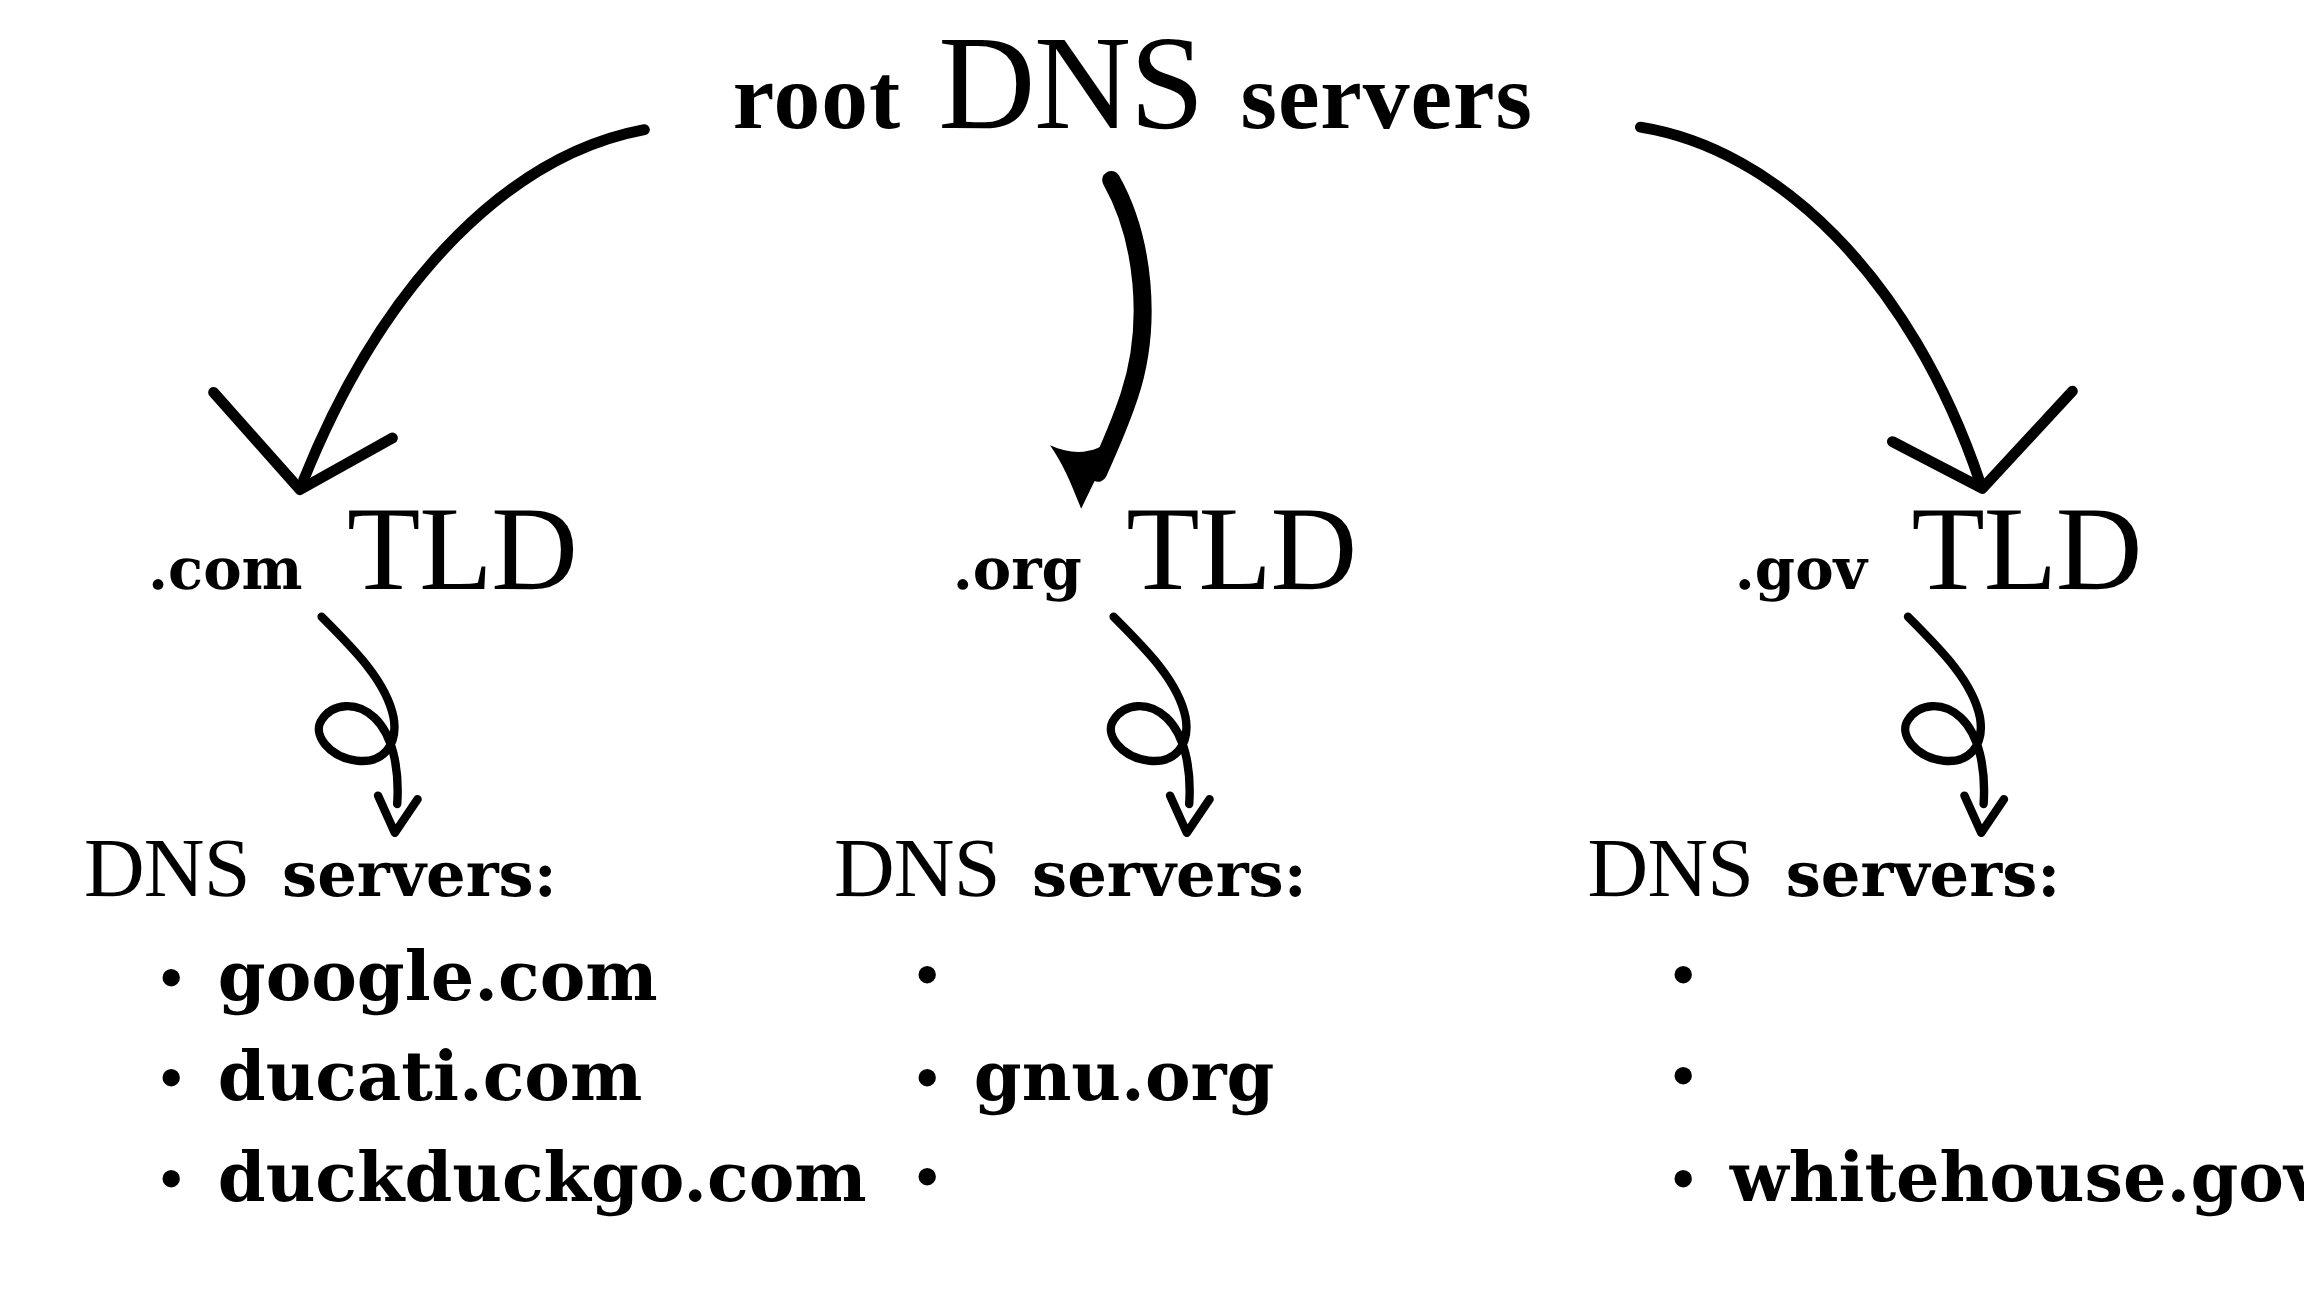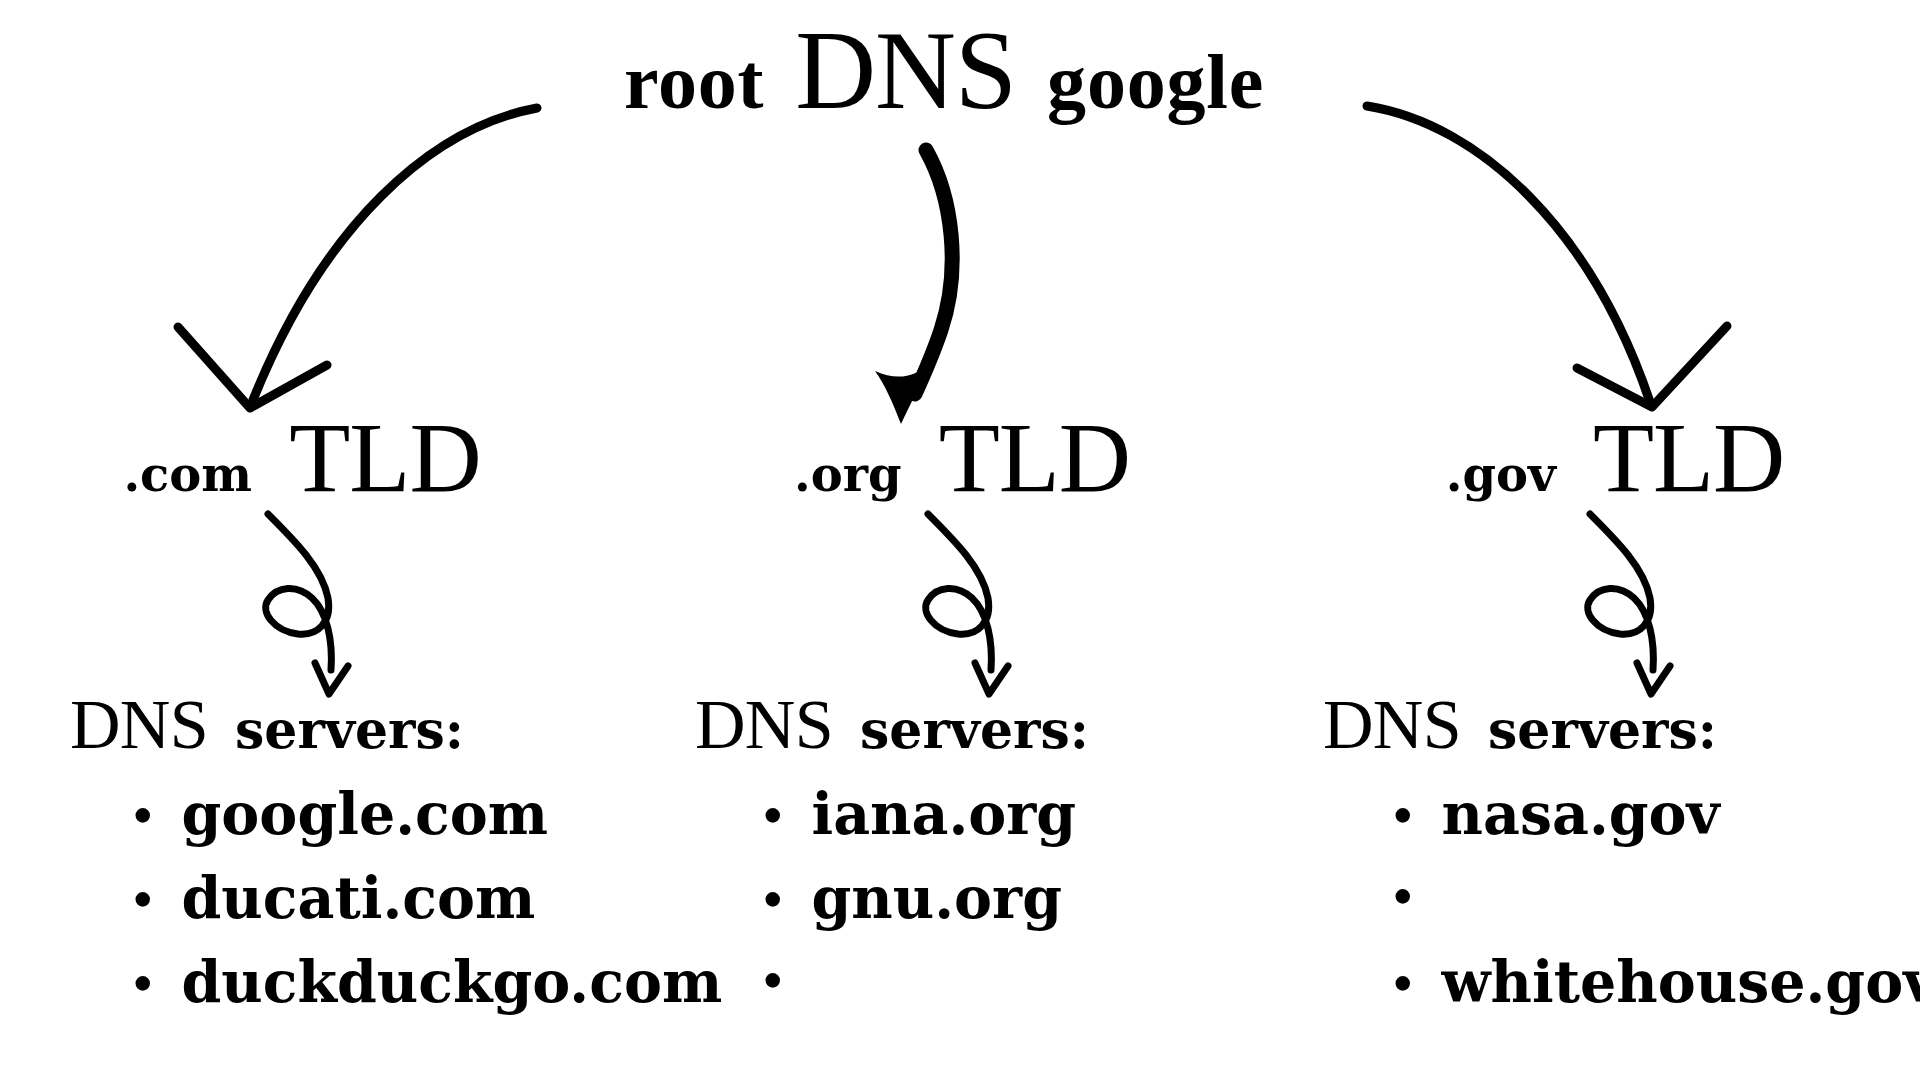--- a/index.html
+++ b/index.html
@@ -153,21 +153,21 @@
 
   <g transform="translate(1322,0)">
     <path stroke-width="7" d="M 268 514 C 296 542, 322 568, 328 598 C 332 622, 318 636, 298 634 C 274 631, 260 612, 268 600 C 277 586, 297 584, 312 598 C 327 612, 333 640, 331 670"></path>
     <path stroke-width="7" d="M 315 663 L 329 694 L 348 666"></path>
   </g>
 </svg>
 
 <div class="title-row">
   <span class="word-heavy">root</span>
   <span class="word-caps">DNS</span>
-  <span class="word-heavy">google</span>
+  <span class="word-heavy">servers</span>
 </div>
 
 <div class="tld-row tld-c0">
   <span class="tld-name">.com</span>
   <span class="tld-suffix">TLD</span>
 </div>
 <div class="tld-row tld-c1">
   <span class="tld-name">.org</span>
   <span class="tld-suffix">TLD</span>
 </div>
@@ -200,35 +200,33 @@
   </div>
   <div class="server-row">
     <span class="bullet-dot">•</span>
     <span class="server-name">duckduckgo.com</span>
   </div>
 </div>
 
 <div class="server-list ls-c1">
   <div class="server-row">
     <span class="bullet-dot">•</span>
-    <span class="server-name">iana.org</span>
   </div>
   <div class="server-row">
     <span class="bullet-dot">•</span>
     <span class="server-name">gnu.org</span>
   </div>
   <div class="server-row">
     <span class="bullet-dot">•</span>
   </div>
 </div>
 
 <div class="server-list ls-c2">
   <div class="server-row">
     <span class="bullet-dot">•</span>
-    <span class="server-name">nasa.gov</span>
   </div>
   <div class="server-row">
     <span class="bullet-dot">•</span>
   </div>
   <div class="server-row">
     <span class="bullet-dot">•</span>
     <span class="server-name">whitehouse.gov</span>
   </div>
 </div>
 

